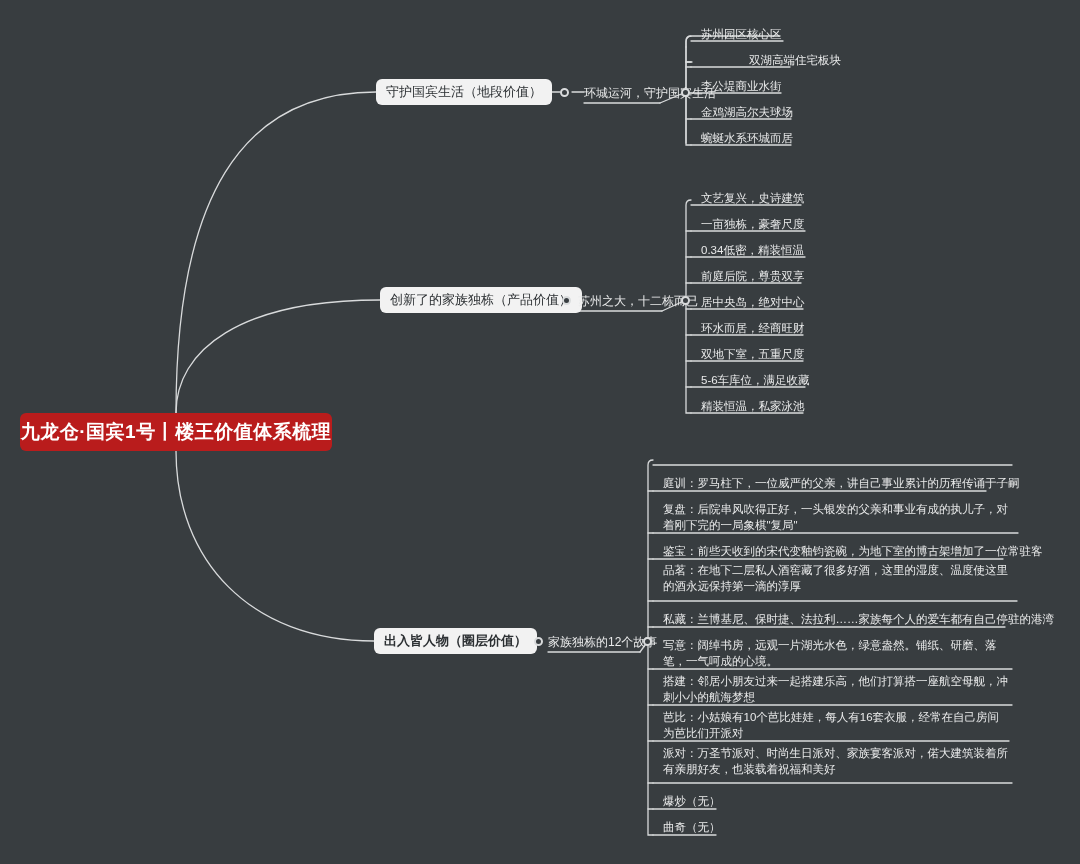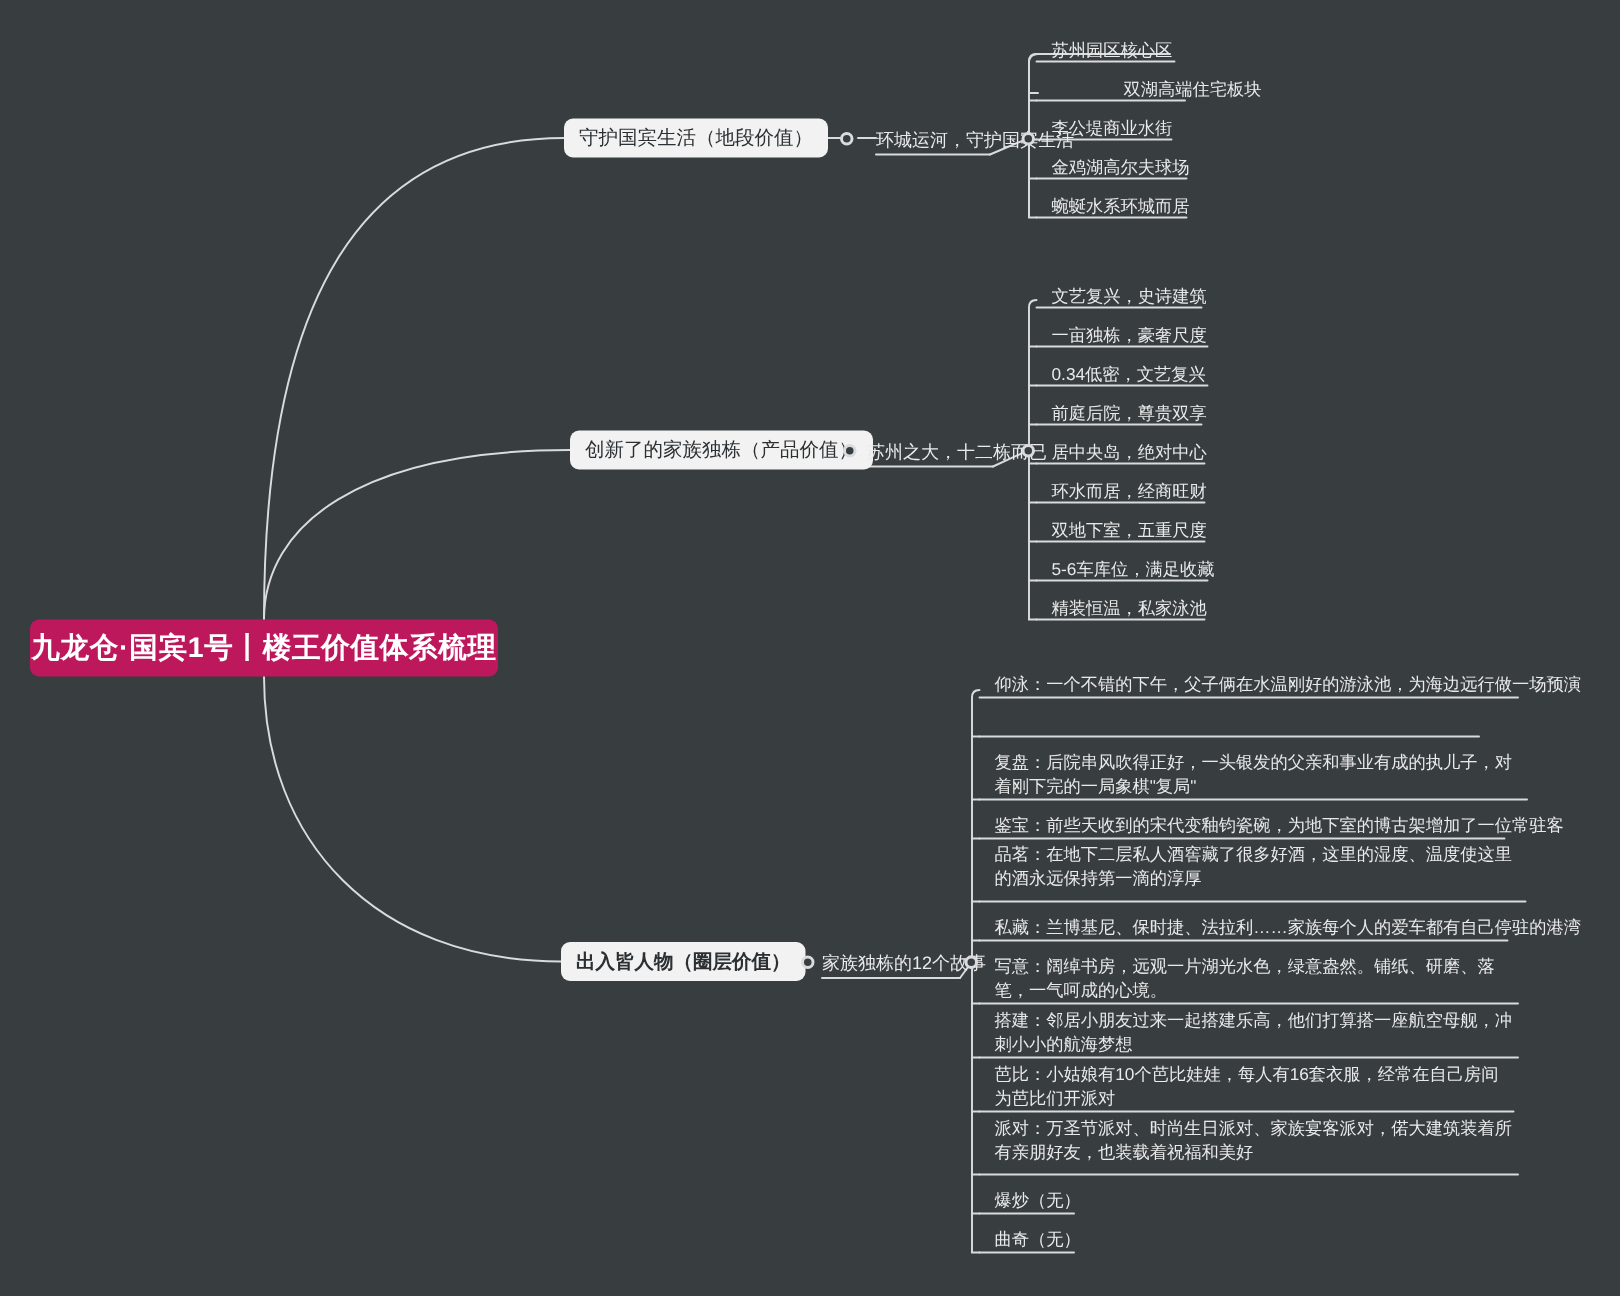--- a/index.html
+++ b/index.html
@@ -23,21 +23,21 @@
     height: 864px;
     pointer-events: none;
   }
   
   .root-node {
     position: absolute;
     left: 20px;
     top: 413px;
     width: 312px;
     height: 38px;
-    background: #be185d;
+    background: #b91c1c;
     border-radius: 6px;
     display: flex;
     align-items: center;
     justify-content: center;
     color: #ffffff;
     font-size: 19px;
     font-weight: bold;
     letter-spacing: 0.5px;
     white-space: nowrap;
     box-sizing: border-box;
@@ -210,38 +210,38 @@
     <span>创新了的家族独栋（产品价值）</span>
   </div>
   <div class="dot" style="left:562px; top:296px;"></div>
   <div class="l2-node" style="left:578px; top:293px;">
     <span>苏州之大，十二栋而已</span>
   </div>
   <div class="dot" style="left:681px; top:296px;"></div>
 
   <div class="leaf" style="left:695px; top:190px;">文艺复兴，史诗建筑</div>
   <div class="leaf" style="left:695px; top:216px;">一亩独栋，豪奢尺度</div>
-  <div class="leaf" style="left:695px; top:242px;">0.34低密，文艺复兴</div>
+  <div class="leaf" style="left:695px; top:242px;">0.34低密，精装恒温</div>
   <div class="leaf" style="left:695px; top:268px;">前庭后院，尊贵双享</div>
   <div class="leaf" style="left:695px; top:294px;">居中央岛，绝对中心</div>
   <div class="leaf" style="left:695px; top:320px;">环水而居，经商旺财</div>
   <div class="leaf" style="left:695px; top:346px;">双地下室，五重尺度</div>
   <div class="leaf" style="left:695px; top:372px;">5-6车库位，满足收藏</div>
   <div class="leaf" style="left:695px; top:398px;">精装恒温，私家泳池</div>
 
   <div class="l1-node" style="left:374px; top:628px;font-weight:bold;">
     <span>出入皆人物（圈层价值）</span>
   </div>
   <div class="dot" style="left:534px; top:637px;"></div>
   <div class="l2-node" style="left:548px; top:634px;">
     <span>家族独栋的12个故事</span>
   </div>
   <div class="dot" style="left:643px; top:637px;"></div>
 
-  <div class="leaf" style="left:657px; top:449px;">仰泳：一个不错的下午，父子俩在水温刚好的游泳池，为海边远行做一场预演</div>
+  <div class="leaf" style="left:657px; top:475px;">庭训：罗马柱下，一位威严的父亲，讲自己事业累计的历程传诵于子嗣</div>
   <div class="leaf wrap" style="left:657px; top:501px; width:360px;">复盘：后院串风吹得正好，一头银发的父亲和事业有成的执儿子，对着刚下完的一局象棋"复局"</div>
   <div class="leaf" style="left:657px; top:543px;">鉴宝：前些天收到的宋代变釉钧瓷碗，为地下室的博古架增加了一位常驻客</div>
   <div class="leaf wrap" style="left:657px; top:551px; width:360px;margin-top:11px;">品茗：在地下二层私人酒窖藏了很多好酒，这里的湿度、温度使这里的酒永远保持第一滴的淳厚</div>
   <div class="leaf" style="left:657px; top:611px;">私藏：兰博基尼、保时捷、法拉利……家族每个人的爱车都有自己停驻的港湾</div>
   <div class="leaf wrap" style="left:657px; top:637px; width:360px;">写意：阔绰书房，远观一片湖光水色，绿意盎然。铺纸、研磨、落笔，一气呵成的心境。</div>
   <div class="leaf wrap" style="left:657px; top:673px; width:360px;">搭建：邻居小朋友过来一起搭建乐高，他们打算搭一座航空母舰，冲刺小小的航海梦想</div>
   <div class="leaf wrap" style="left:657px; top:709px; width:358px;">芭比：小姑娘有10个芭比娃娃，每人有16套衣服，经常在自己房间为芭比们开派对</div>
   <div class="leaf wrap" style="left:657px; top:745px; width:360px;">派对：万圣节派对、时尚生日派对、家族宴客派对，偌大建筑装着所有亲朋好友，也装载着祝福和美好</div>
   <div class="leaf" style="left:657px; top:793px;">爆炒（无）</div>
   <div class="leaf" style="left:657px; top:819px;">曲奇（无）</div>

